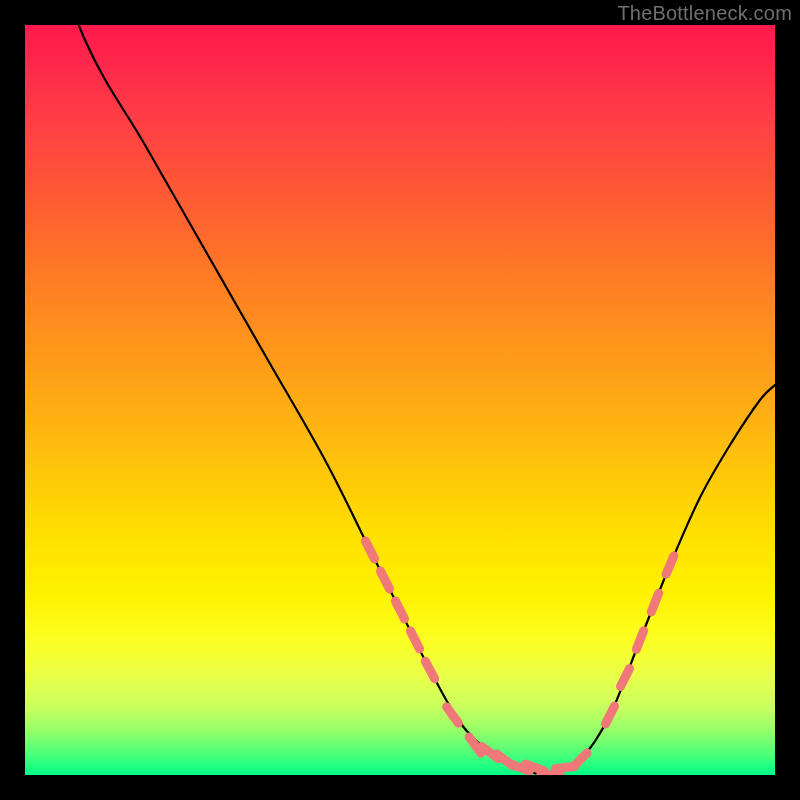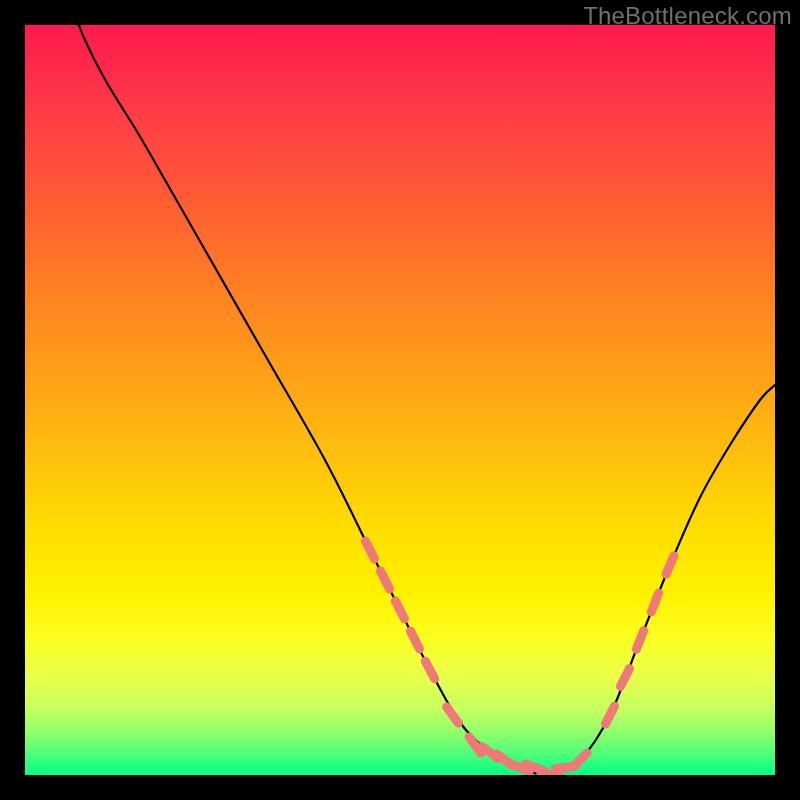--- a/index.html
+++ b/index.html
@@ -54,21 +54,21 @@
     top: 0;
     width: 750px;
     height: 750px;
   }
 
   .watermark {
     position: absolute;
     top: 2px;
     right: 8px;
     color: #6f6f6f;
-    font-size: 24px;
+    font-size: 20px;
     font-weight: 500;
     letter-spacing: 0.2px;
     user-select: none;
   }
 </style>
 </head>
 <body>
 
 <div class="watermark">TheBottleneck.com</div>
 

